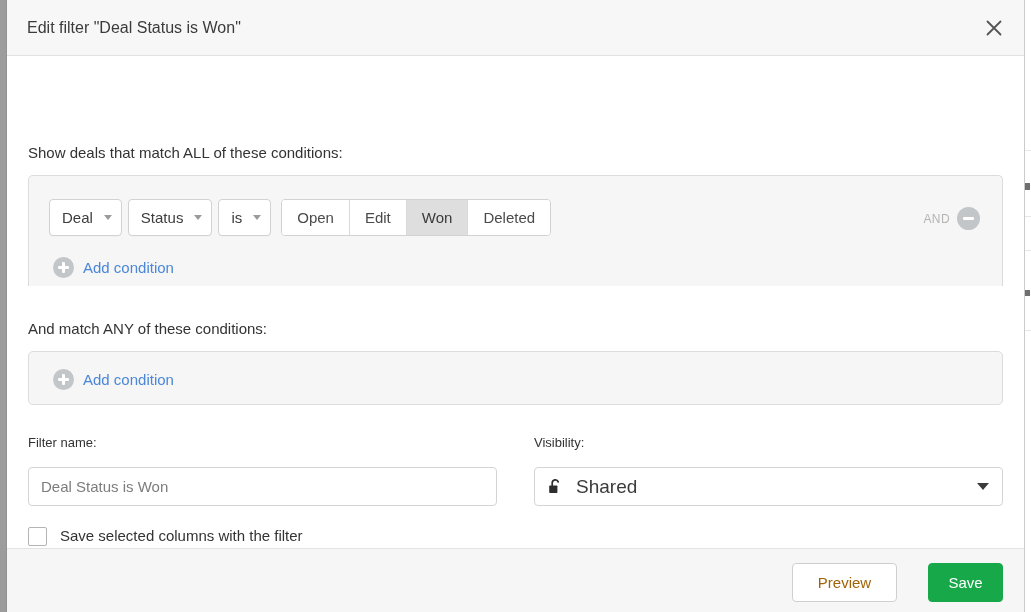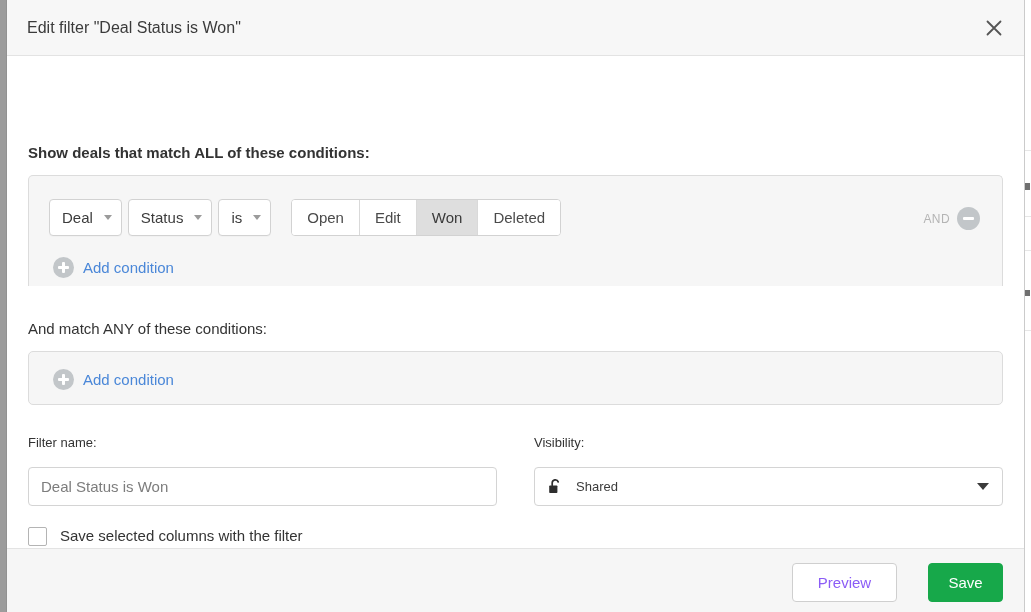--- a/index.html
+++ b/index.html
@@ -105,21 +105,21 @@
     box-sizing: border-box;
   }
 
   .section-label {
     position: absolute;
     font-size: 15px;
     color: #333333;
     line-height: 20px;
     white-space: nowrap;
   }
-  .label-all  { left: 21px; top: 87px; font-weight: bold; }
+  .label-all  { left: 21px; top: 87px; }
   .label-any  { left: 21px; top: 263px; }
 
   
   .cond-group {
     position: absolute;
     left: 21px;
     width: 975px;
     background: #f6f6f6;
     border: 1px solid #dcdcdc;
     border-bottom: 0;
@@ -162,21 +162,21 @@
     margin-left: 11px;
     width: 0; height: 0;
     border-left: 4.5px solid transparent;
     border-right: 4.5px solid transparent;
     border-top: 5px solid #9b9b9b;
   }
 
   
   .segmented {
     display: flex;
-    margin-left: 14px;
+    margin-left: 4px;
     border: 1px solid #d2d2d2;
     border-radius: 4px;
     overflow: hidden;
     height: 37px;
     box-sizing: border-box;
     background: #ffffff;
   }
   .seg {
     display: flex;
     align-items: center;
@@ -299,21 +299,21 @@
     border-radius: 4px;
     background: #ffffff;
     box-sizing: border-box;
     display: flex;
     align-items: center;
     padding: 0 13px;
     cursor: pointer;
   }
   .select-icon { margin-right: 13px; display: flex; align-items: center; }
   .select-value {
-    font-size: 13px;
+    font-size: 19px;
     color: #3b3b3b;
     line-height: 17px;
     flex: 1;
   }
   .select-caret {
     width: 0; height: 0;
     border-left: 6px solid transparent;
     border-right: 6px solid transparent;
     border-top: 7px solid #3b3b3b;
   }
@@ -367,21 +367,21 @@
     display: flex;
     align-items: center;
     justify-content: center;
     padding: 0;
   }
   .btn-preview {
     right: 127px;
     width: 105px;
     background: #ffffff;
     border: 1px solid #cfcfcf;
-    color: #8b5cf6;
+    color: #a16207;
   }
   .btn-save {
     right: 21px;
     width: 75px;
     background: #17a84a;
     border: 1px solid #17a84a;
     color: #ffffff;
   }
 </style>
 </head>

